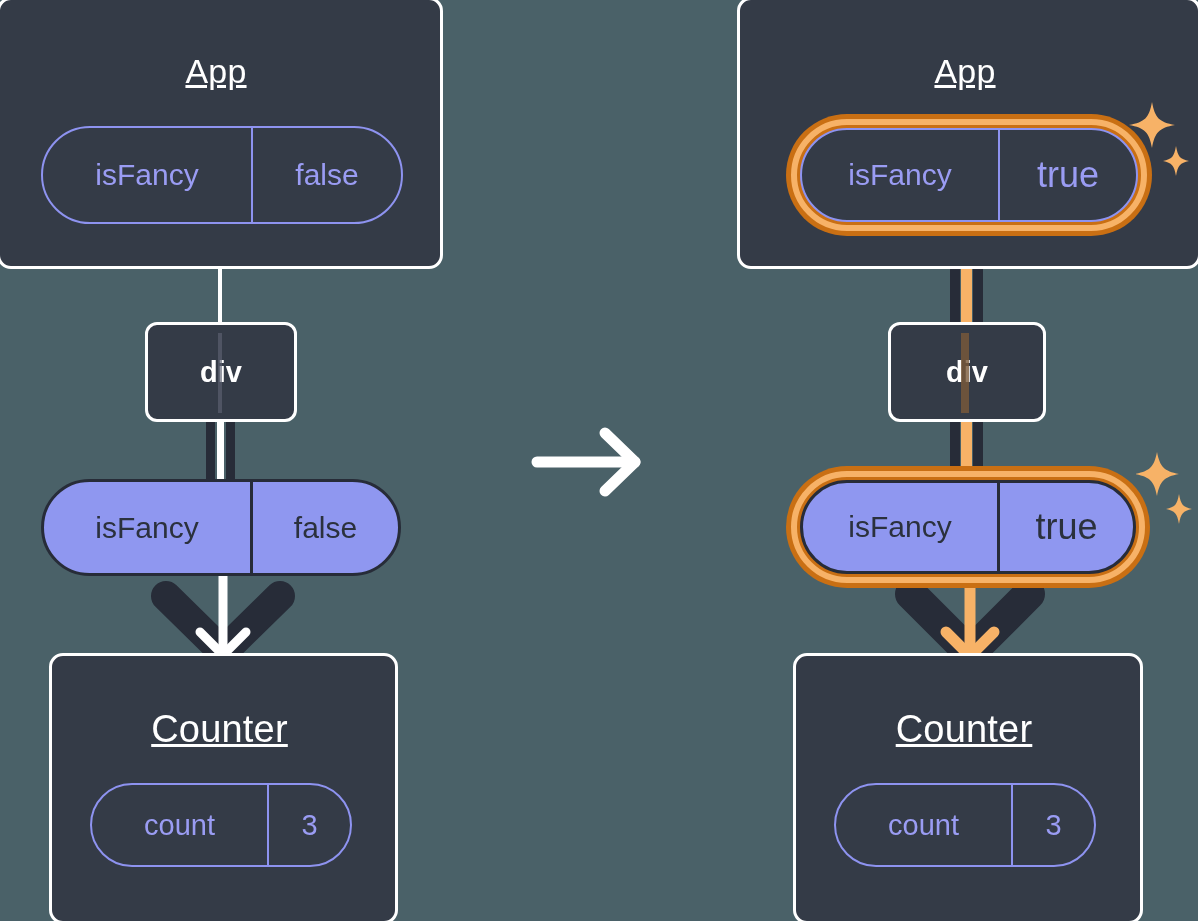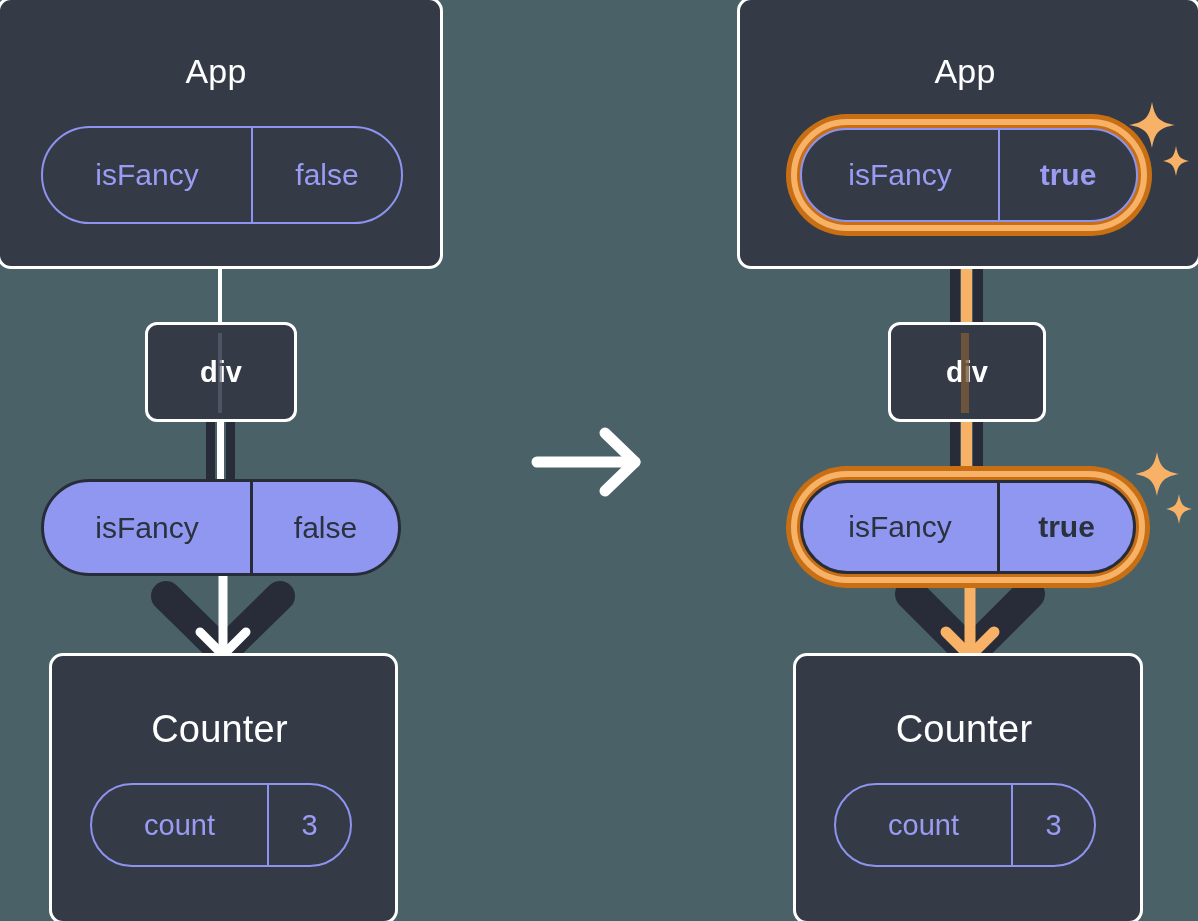--- a/index.html
+++ b/index.html
@@ -21,20 +21,21 @@
     box-sizing:border-box;
     z-index:6;
   }
   .box-title{
     position:absolute;
     left:0;right:8px;
     text-align:center;
     color:#ffffff;
     font-weight:400;
     letter-spacing:.2px;
+    text-decoration:underline;
   }
 
   
   .pill{
     position:absolute;
     box-sizing:border-box;
     display:flex;
     align-items:stretch;
     border-radius:999px;
     overflow:hidden;
@@ -110,21 +111,21 @@
   
   .mid-arrow{position:absolute;z-index:7;}
 
   
   .sparkles{position:absolute;z-index:12;}
 
   .t-app{font-size:34px;}
   .t-counter{font-size:38px;}
   .t-div{font-size:29px;}
   .pt{font-size:30px;}
-  .pt-b{font-size:30px;font-weight:700;}
+  .pt-b{font-size:36px;font-weight:400;}
   .pt-s{font-size:29px;}
 </style>
 </head>
 <body>
 
 <div class="stage">
 
   <div class="conn line-white" style="left:218px;top:220px;width:4px;height:110px;"></div>
 
   <div class="conn line-dark" style="left:206px;top:415px;width:9px;height:80px;"></div>

